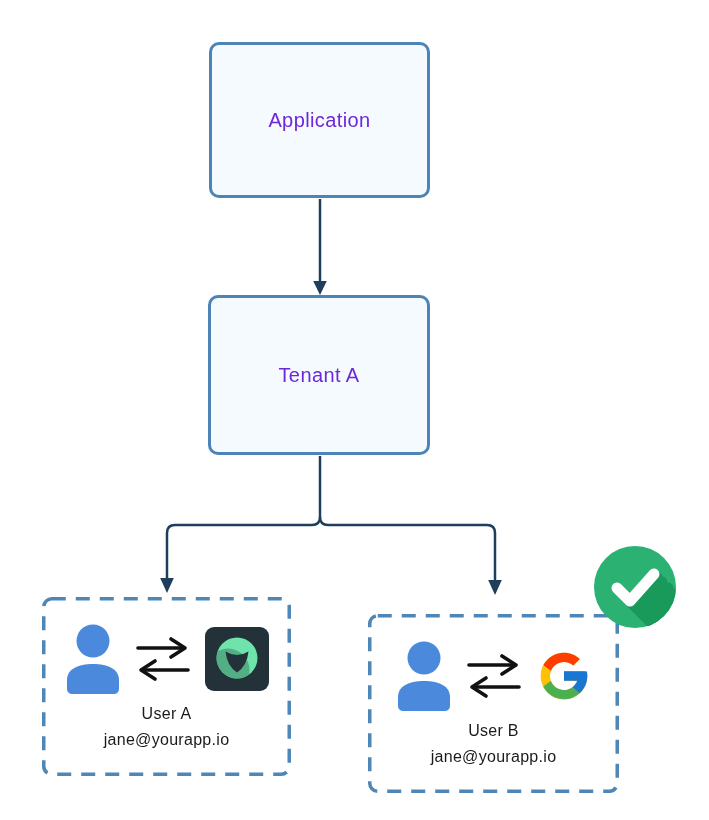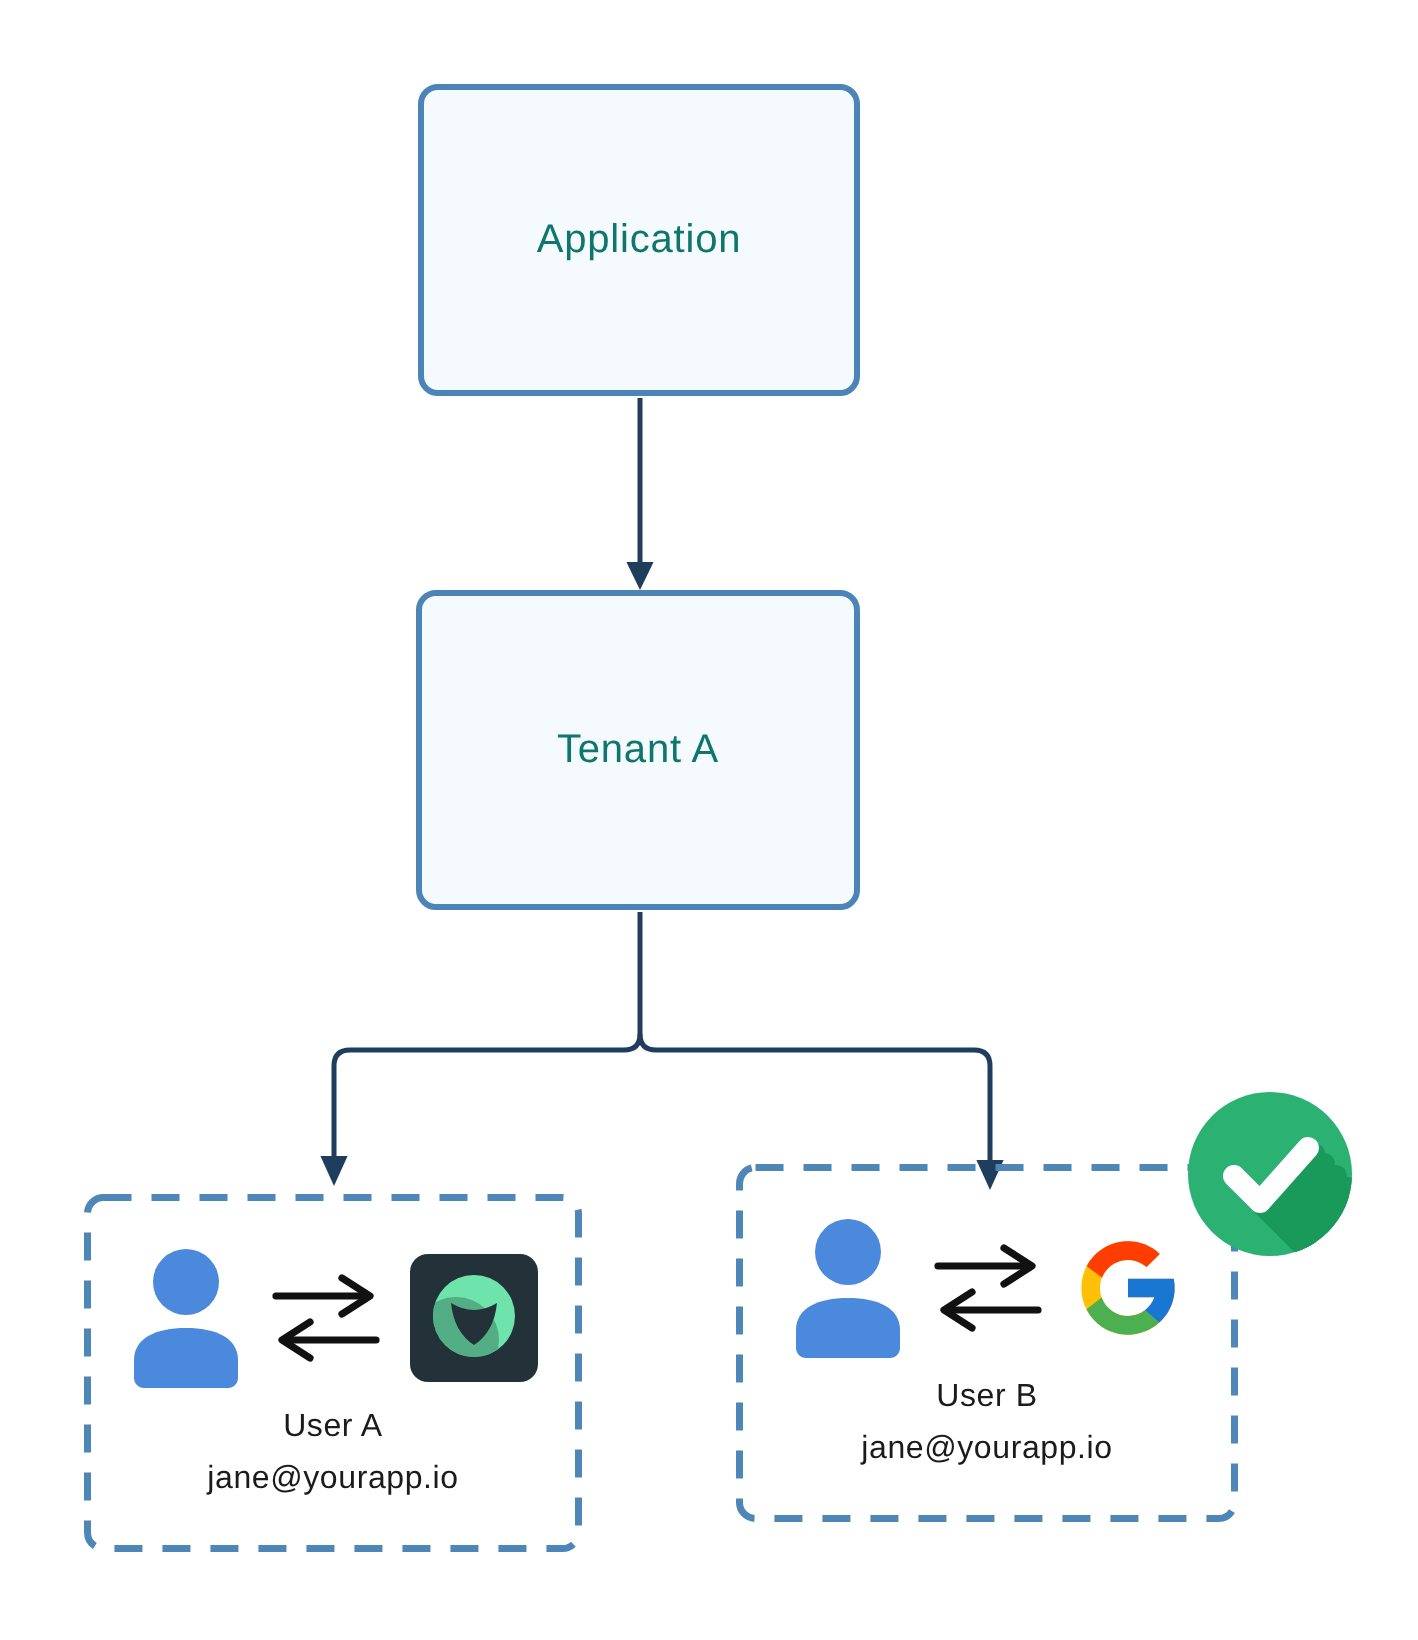--- a/index.html
+++ b/index.html
@@ -17,34 +17,34 @@
   
   .node{
     position:absolute;
     background:#f4fafe;
     border:3px solid #4c84b8;
     border-radius:10px;
     display:flex;align-items:center;justify-content:center;
     box-sizing:border-box;
   }
   .node-label{
-    font-size:20px;letter-spacing:0.4px;color:#0f766e;
+    font-size:20px;letter-spacing:0.4px;color:#6d28d9;
   }
   .node-application{left:209px;top:42px;width:221px;height:156px;}
   .node-tenant{left:208px;top:295px;width:222px;height:160px;}
 
   
   .group{
     position:absolute;
     box-sizing:border-box;
     display:flex;flex-direction:column;align-items:center;
     padding-top:27px;
   }
   .group-a{left:42px;top:597px;width:249px;height:179px;}
-  .group-b{left:368px;top:582px;width:251px;height:179px;}
+  .group-b{left:368px;top:614px;width:251px;height:179px;}
   .dash-rect{position:absolute;left:0;top:0;}
   .icon-row{
     position:relative;
     display:flex;align-items:center;gap:14px;
   }
   .person-name{
     position:relative;
     margin-top:7px;font-size:16px;letter-spacing:0.3px;line-height:26px;color:#1b1b1b;
   }
   .person-email{

